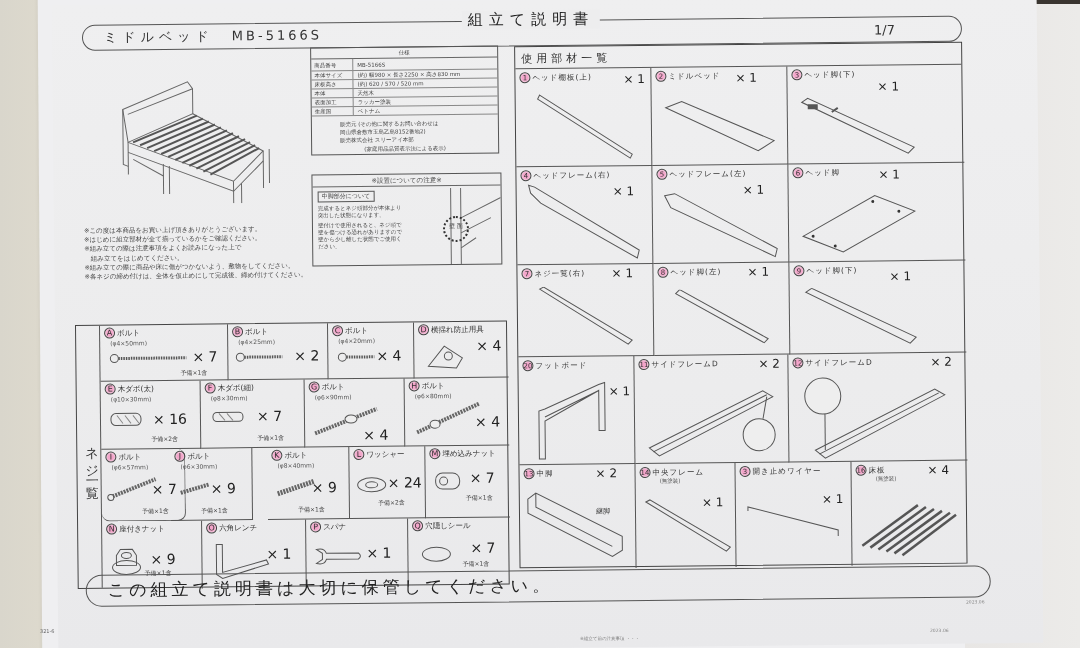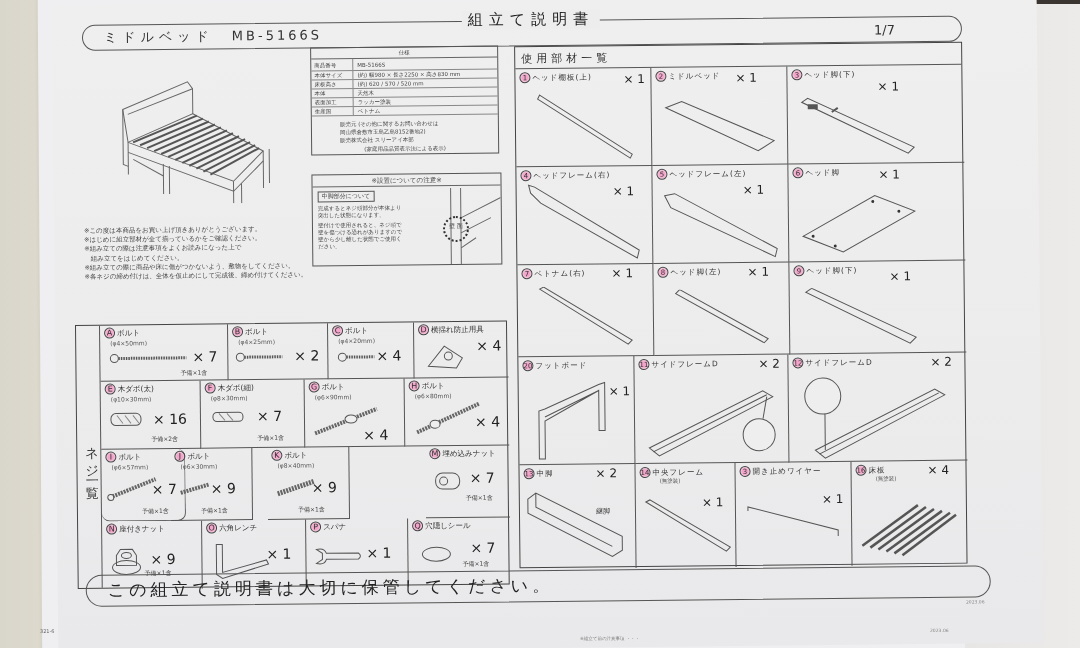--- a/index.html
+++ b/index.html
@@ -337,20 +337,29 @@
     </div>
     <div class="cell" style="left:190px;top:124px;width:82px;height:72px;">
       <div class="lbl"><span class="letter">K</span><span>ボルト</span></div>
       <div class="spec-size">(φ8×40mm)</div>
       <svg style="left:6px;top:30px" width="44" height="20">
           <line x1="4" y1="16" x2="40" y2="4" stroke="#666" stroke-width="5" stroke-dasharray="2 1"></line>
         </svg>
       <div class="qty" style="left:44px;top:32px">× 9</div>
       <div class="spare" style="left:30px;top:58px">予備×1含</div>
     </div>
+    <div class="cell" style="left:272px;top:124px;width:76px;height:72px;">
+      <div class="lbl"><span class="letter">L</span><span>ワッシャー</span></div>
+      <svg style="left:6px;top:28px" width="34" height="20">
+          <ellipse cx="16" cy="10" rx="14" ry="7" fill="none" stroke="#555"></ellipse>
+          <ellipse cx="16" cy="10" rx="6" ry="3" fill="none" stroke="#555"></ellipse>
+        </svg>
+      <div class="qty" style="left:38px;top:28px">× 24</div>
+      <div class="spare" style="left:28px;top:52px">予備×2含</div>
+    </div>
     <div class="cell" style="left:348px;top:124px;width:84px;height:72px;border-right:none;">
       <div class="lbl"><span class="letter">M</span><span>埋め込みナット</span></div>
       <svg style="left:8px;top:24px" width="30" height="22">
           <rect x="2" y="3" width="24" height="16" rx="7" fill="none" stroke="#555"></rect>
           <circle cx="10" cy="11" r="4" fill="none" stroke="#555"></circle>
         </svg>
       <div class="qty" style="left:44px;top:24px">× 7</div>
       <div class="spare" style="left:40px;top:48px">予備×1含</div>
     </div>
 
@@ -435,21 +444,21 @@
       <svg style="left:10px;top:28px" width="120" height="64">
           <path d="M4 44 L76 4 L116 20 L44 60 Z" fill="none" stroke="#555"></path>
           <circle cx="74" cy="10" r="1.5" fill="#333"></circle>
           <circle cx="100" cy="20" r="1.5" fill="#333"></circle>
           <circle cx="14" cy="44" r="1.5" fill="#333"></circle>
           <circle cx="36" cy="54" r="1.5" fill="#333"></circle>
         </svg>
     </div>
 
     <div class="pcell" style="left:0;top:218px;width:136px;height:92px;">
-      <div class="lbl"><span class="num">7</span><span>ベトナム(右)</span></div>
+      <div class="lbl"><span class="num">7</span><span>ネジ一覧(右)</span></div>
       <div class="qty" style="left:94px;top:2px">× 1</div>
       <svg style="left:18px;top:22px" width="100" height="64">
           <path d="M4 2 L8 0 L96 54 L92 58 Z" fill="none" stroke="#555"></path>
         </svg>
     </div>
     <div class="pcell" style="left:136px;top:218px;width:136px;height:92px;">
       <div class="lbl"><span class="num">8</span><span>ヘッド脚(左)</span></div>
       <div class="qty" style="left:94px;top:2px">× 1</div>
       <svg style="left:18px;top:26px" width="100" height="60">
           <path d="M4 4 L8 0 L96 50 L92 54 Z" fill="none" stroke="#555"></path>

